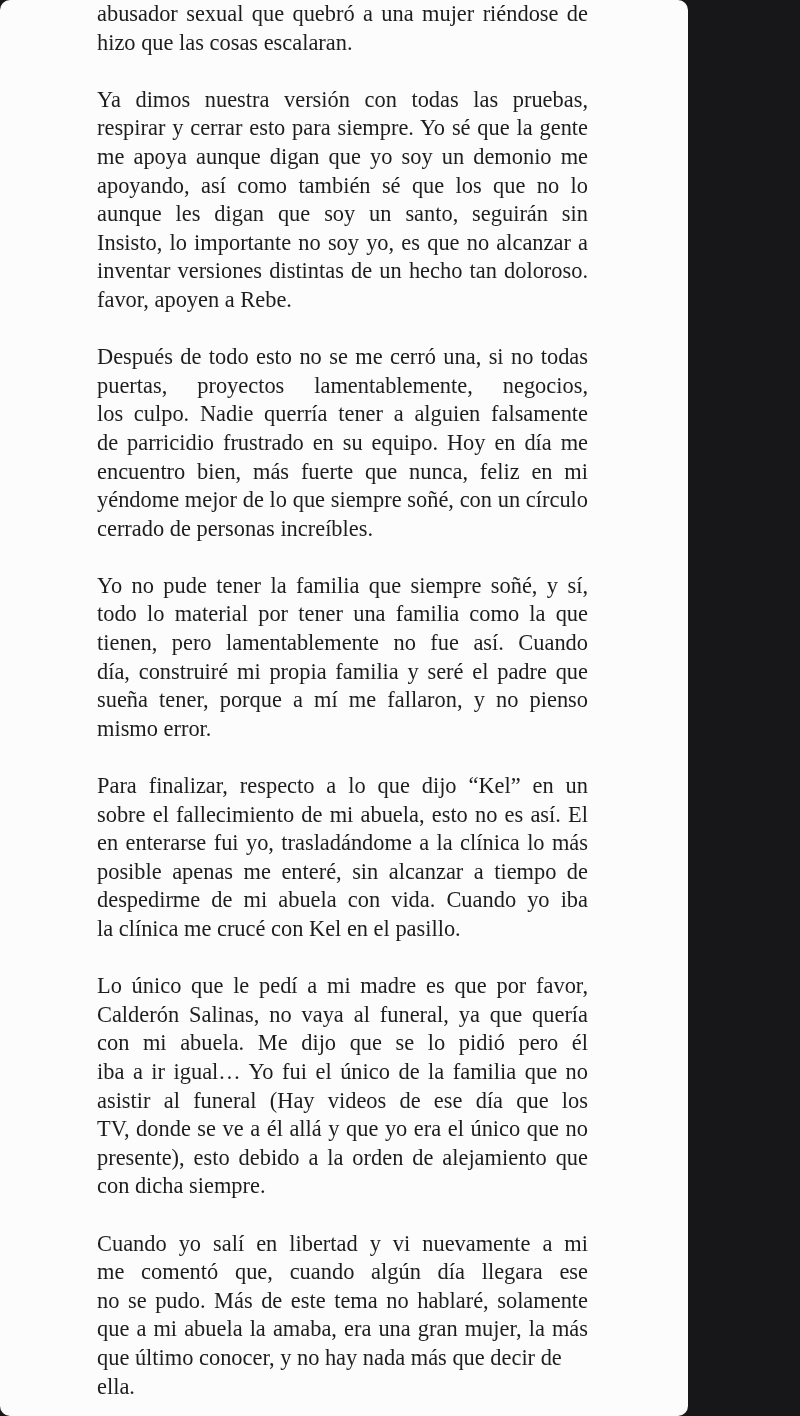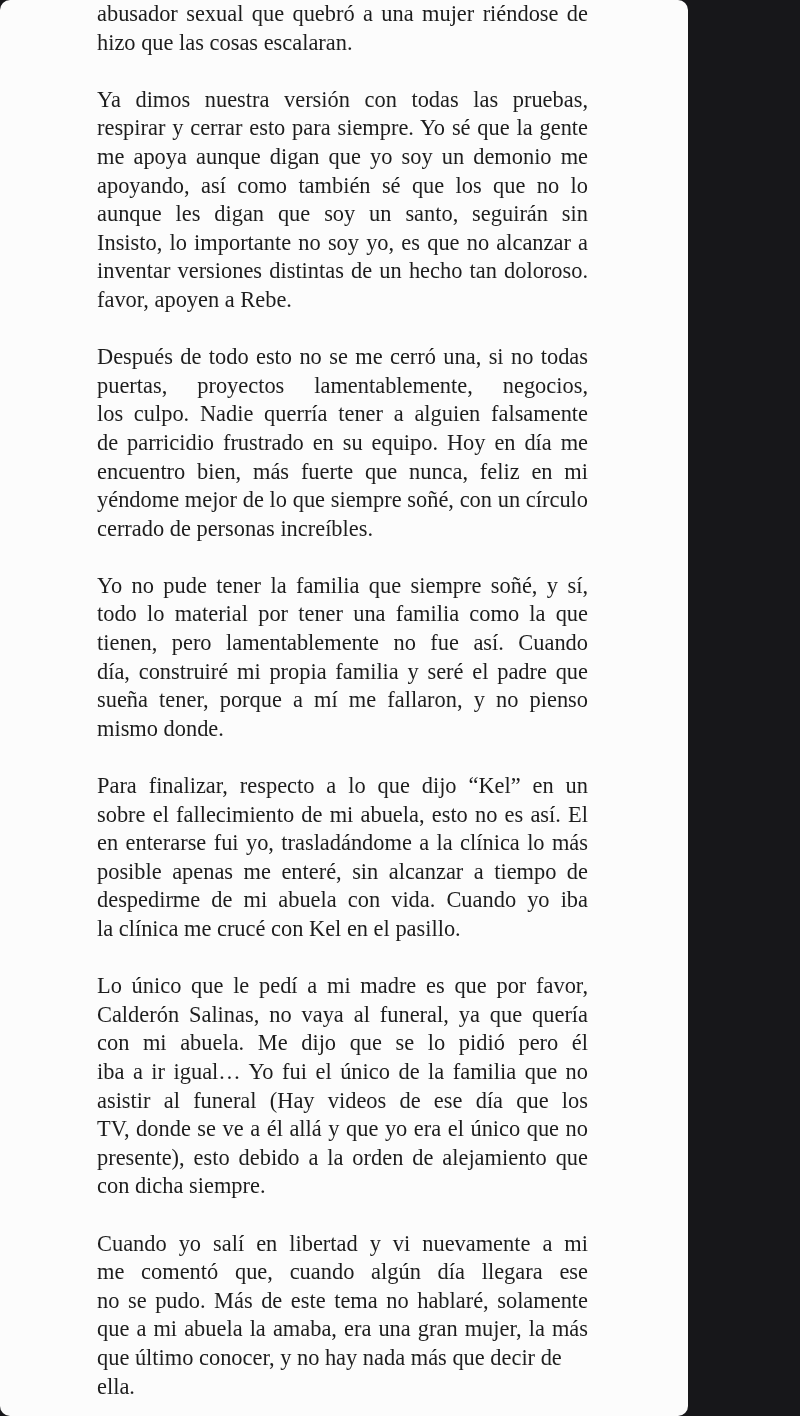--- a/index.html
+++ b/index.html
@@ -76,21 +76,21 @@
         <div class="line just">encuentro bien, más fuerte que nunca, feliz en mi relación y</div>
         <div class="line just">yéndome mejor de lo que siempre soñé, con un círculo</div>
         <div class="line">cerrado de personas increíbles.</div>
       </div>
       <div class="para">
         <div class="line just">Yo no pude tener la familia que siempre soñé, y sí, entregaría</div>
         <div class="line just">todo lo material por tener una familia como la que muchos</div>
         <div class="line just">tienen, pero lamentablemente no fue así. Cuando llegue el</div>
         <div class="line just">día, construiré mi propia familia y seré el padre que todo hijo</div>
         <div class="line just">sueña tener, porque a mí me fallaron, y no pienso cometer el</div>
-        <div class="line">mismo donde.</div>
+        <div class="line">mismo error.</div>
       </div>
       <div class="para">
         <div class="line just">Para finalizar, respecto a lo que dijo “Kel” en un programa</div>
         <div class="line just">sobre el fallecimiento de mi abuela, esto no es así. El último</div>
         <div class="line just">en enterarse fui yo, trasladándome a la clínica lo más rápido</div>
         <div class="line just">posible apenas me enteré, sin alcanzar a tiempo de</div>
         <div class="line just">despedirme de mi abuela con vida. Cuando yo iba entrando a</div>
         <div class="line">la clínica me crucé con Kel en el pasillo.</div>
       </div>
       <div class="para">

